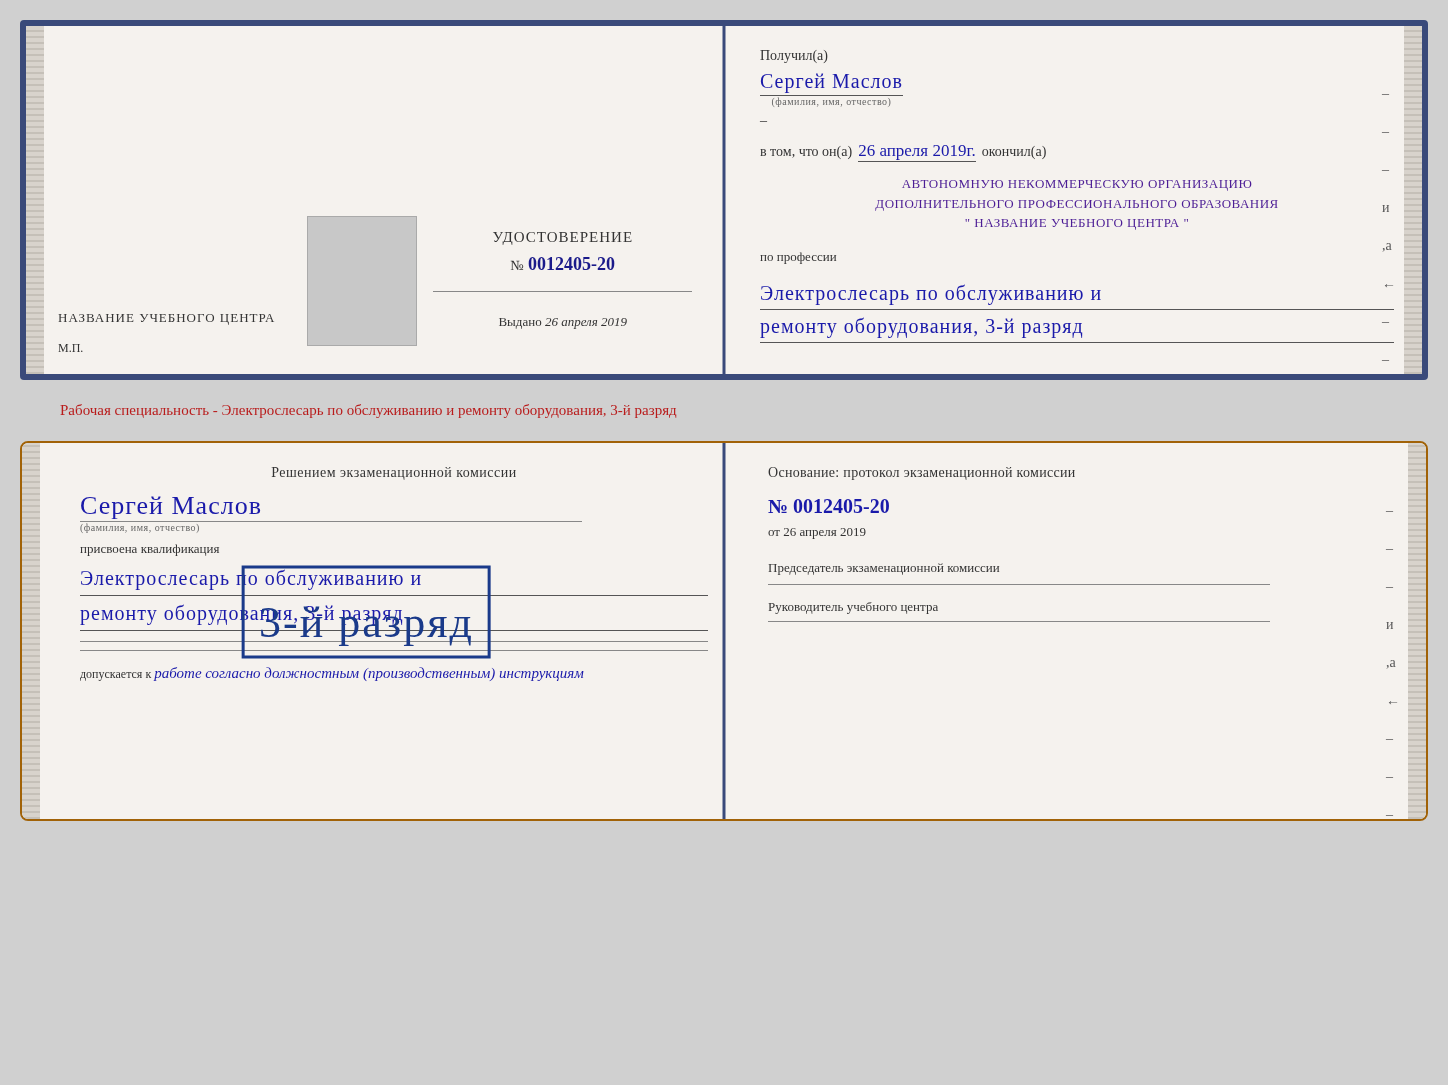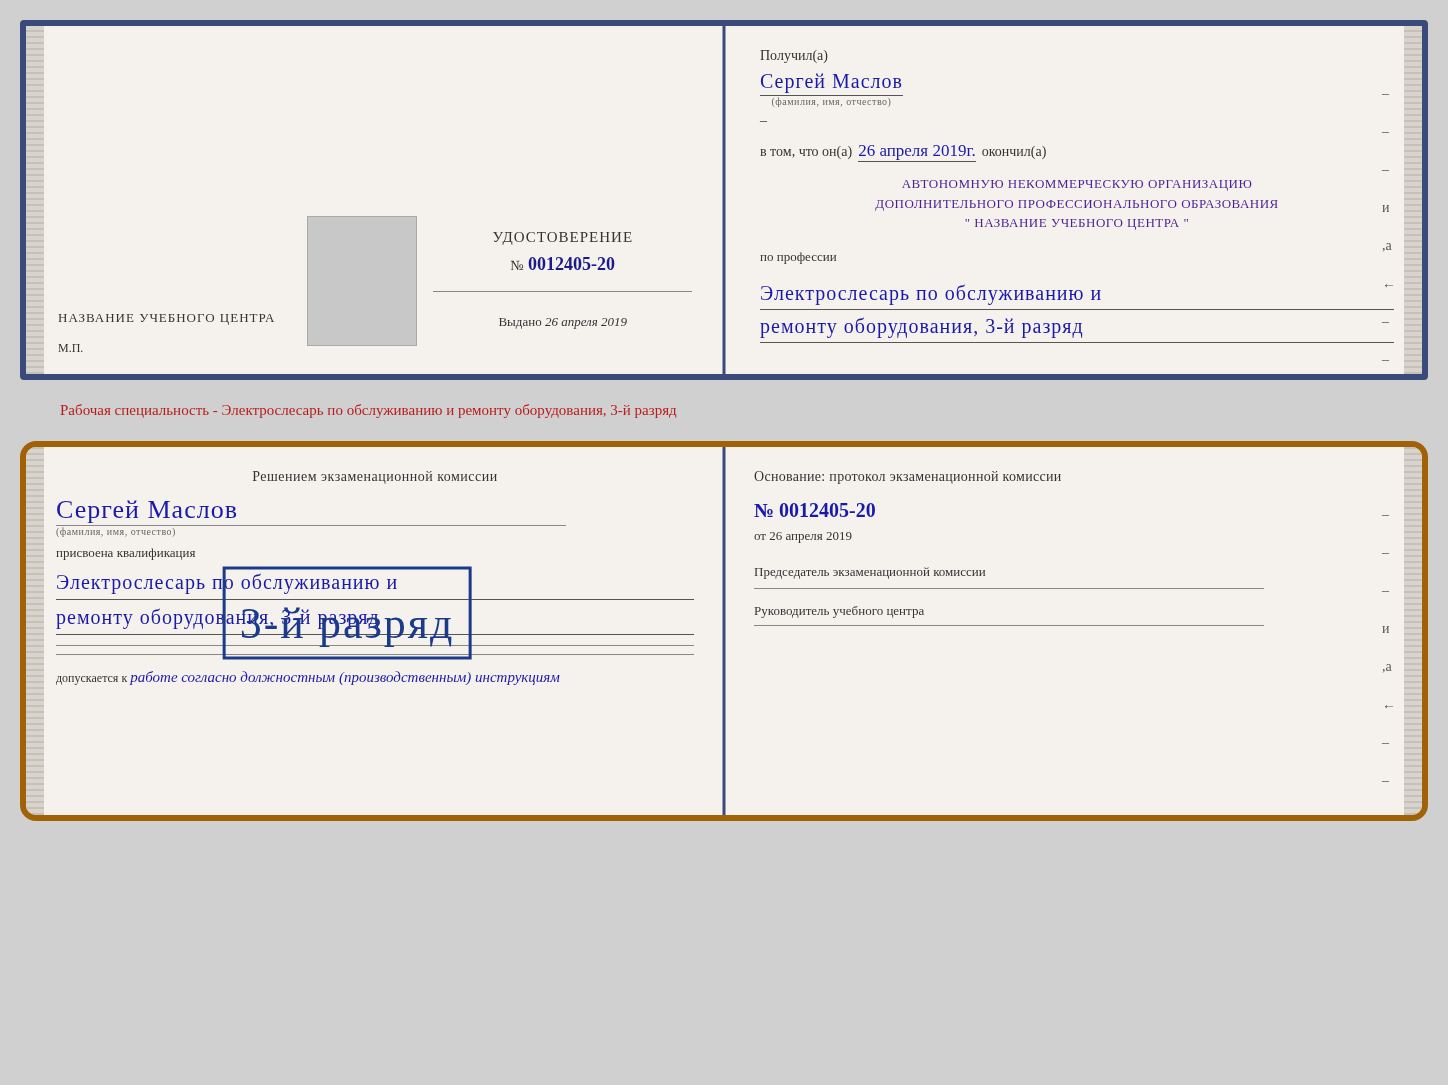--- a/index.html
+++ b/index.html
@@ -243,27 +243,28 @@
     .specialty-label {
       font-size: 15px;
       color: #b91c1c;
       padding: 4px 0;
       margin-left: 40px;
     }
 
     
     .cert-card-bottom {
       background: #f5f2ee;
-      border: 6px solid #a16207;
-      border-radius: 16px;
+      border: 2px solid #a16207;
+      border-radius: 8px;
       display: flex;
       width: 100%;
       min-height: 380px;
       position: relative;
       overflow: hidden;
+      padding-left: 28px;
     }
 
     .cert-card-bottom::before {
       content: '';
       position: absolute;
       left: 50%;
       top: 0;
       bottom: 0;
       width: 3px;
       background: #3a4a7a;

